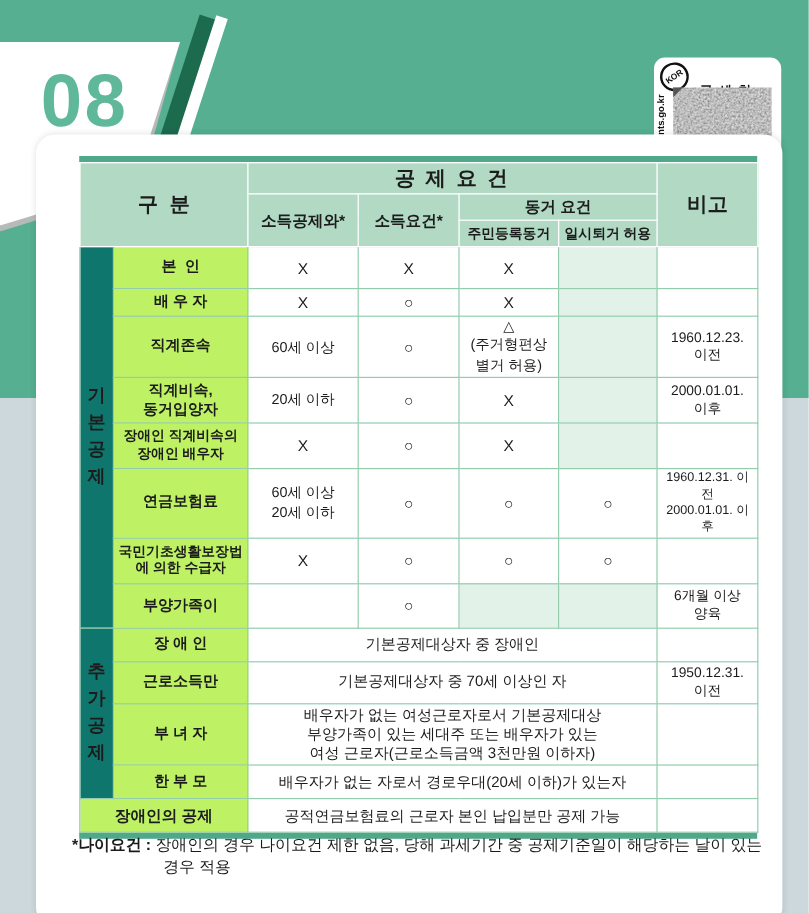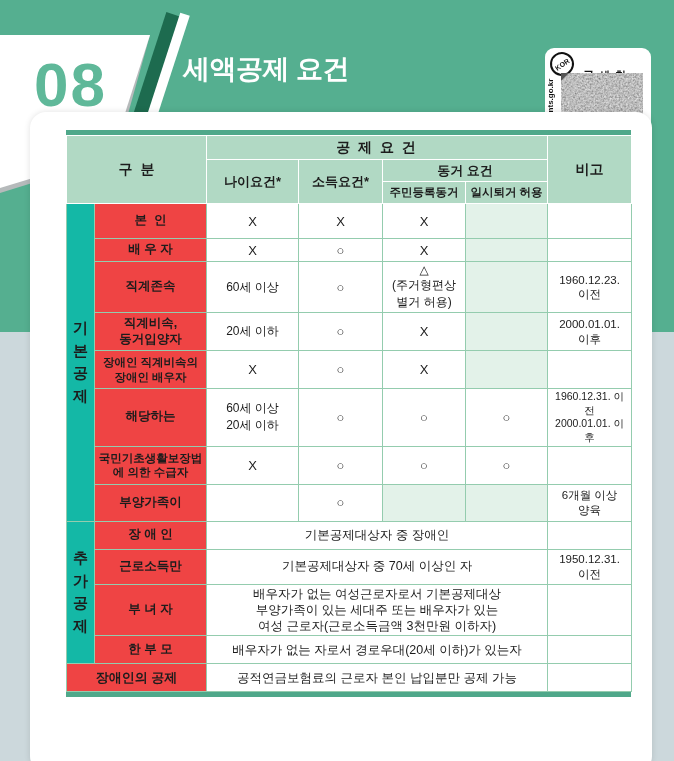--- a/index.html
+++ b/index.html
@@ -40,26 +40,26 @@
   
   .card { position:absolute; left:30px; top:112px; width:622px; height:660px; background:#ffffff;
           border-radius:16px; box-shadow:0 0 6px rgba(0,0,0,0.12); }
 
   
   .table-wrap { position:absolute; left:36px; top:18px; width:565px;
                 border-top:5px solid #4fa88a; border-bottom:5px solid #4fa88a; }
   table { border-collapse:collapse; table-layout:fixed; width:565px; }
   td, th { border:1px solid #94ccae; text-align:center; vertical-align:middle;
            white-space:pre-wrap; padding:1px 2px; color:#1c1c1c; }
-  thead th { background:#b1d9c4; border:1px solid #ffffff; font-size:14px; font-weight:bold; }
+  thead th { background:#b1d9c4; border:1px solid #ffffff; font-size:17px; font-weight:bold; }
   thead .sub th { font-size:11.5px; }
   thead .mid { font-size:13px; }
-  .group-cell { background:#14b8a6; font-weight:bold; font-size:15px; }
+  .group-cell { background:#0f766e; font-weight:bold; font-size:15px; }
   .vtext { width:1em; margin:0 auto; word-break:break-all; line-height:1.5; }
-  .label-cell { background:#ef4444; font-weight:bold; font-size:12.5px; line-height:1.25; }
+  .label-cell { background:#bef264; font-weight:bold; font-size:12.5px; line-height:1.25; }
   .mark { font-size:13px; }
   .age { font-size:12px; }
   .note { font-size:11.5px; line-height:1.25; }
   .note-sm { font-size:10.5px; line-height:1.3; }
   .mval { font-size:12.5px; line-height:1.3;margin-top:42px; }
   .tint { background:#e3f2e9; }
 
   
   .footnotes { position:absolute; left:30px; top:582px; width:585px; color:#1a1a1a; }
   .fn { font-size:13.2px; line-height:1.45; margin-bottom:8px;
@@ -71,21 +71,20 @@
 
 <div class="page">
 
   <div class="band">
     <div class="slash-dark"></div>
     <div class="slash-white"></div>
     <div class="panel-shadow"></div>
     <div class="panel-white"></div>
     <div class="page-number">08</div>
     <div class="band-title">
-      <div>세액공제 요건</div>
     </div>
 
     <div class="stamp">
       <div class="stamp-logo">KOR</div>
       <div class="stamp-agency">국세청</div>
       <div class="stamp-url">www.nts.go.kr</div>
       <svg class="stamp-qr" xmlns="http://www.w3.org/2000/svg">
         <filter id="qrNoise">
           <feTurbulence type="fractalNoise" baseFrequency="0.55" numOctaves="2" result="n"></feTurbulence>
           <feColorMatrix in="n" type="saturate" values="0"></feColorMatrix>
@@ -112,21 +111,21 @@
             <col style="width:82px">
             <col style="width:84px">
         </colgroup>
         <thead>
           <tr style="height:24px">
             <th colspan="2" rowspan="3">구  분</th>
             <th colspan="4" style="letter-spacing:2px">공 제 요 건</th>
             <th rowspan="3">비고</th>
           </tr>
           <tr style="height:22px">
-            <th rowspan="2" class="mid">나이요건*</th>
+            <th rowspan="2" class="mid">소득공제와*</th>
             <th rowspan="2" class="mid">소득요건*</th>
             <th colspan="2" class="mid">동거 요건</th>
           </tr>
           <tr style="height:22px" class="sub">
             <th>주민등록동거</th>
             <th>일시퇴거 허용</th>
           </tr>
         </thead>
         <tbody>
           <tr style="height:35px">
@@ -170,21 +169,21 @@
           <tr style="height:38px">
             <td class="label-cell" style="font-size:11.5px">장애인 직계비속의
 장애인 배우자</td>
             <td class="mark">X</td>
             <td class="mark">○</td>
             <td class="mark">X</td>
             <td class="mark tint"></td>
             <td class="note"></td>
           </tr>
           <tr style="height:38px">
-            <td class="label-cell">해당하는</td>
+            <td class="label-cell">연금보험료</td>
             <td class="age">60세 이상
 20세 이하</td>
             <td class="mark">○</td>
             <td class="mark">○</td>
             <td class="mark">○</td>
             <td class="note-sm">1960.12.31. 이전
 2000.01.01. 이후</td>
           </tr>
           <tr style="height:38px">
             <td class="label-cell" style="font-size:11.5px">국민기초생활보장법
@@ -231,16 +230,18 @@
           <tr style="height:28px">
             <td colspan="2" class="label-cell" style="font-size:13px">장애인의 공제</td>
             <td colspan="4" class="mval">공적연금보험료의 근로자 본인 납입분만 공제 가능</td>
             <td class="note"></td>
           </tr>
         </tbody>
       </table>
     </div>
 
     <div class="footnotes">
+      <div class="fn"><b>*나이요건 :</b><span> 장애인의 경우 나이요건 제한 없음, 당해 과세기간 중 공제기준일이 해당하는 날이 있는
+경우 적용</span></div>
     </div>
 
   </div>
 </div>
 
 </body></html>

